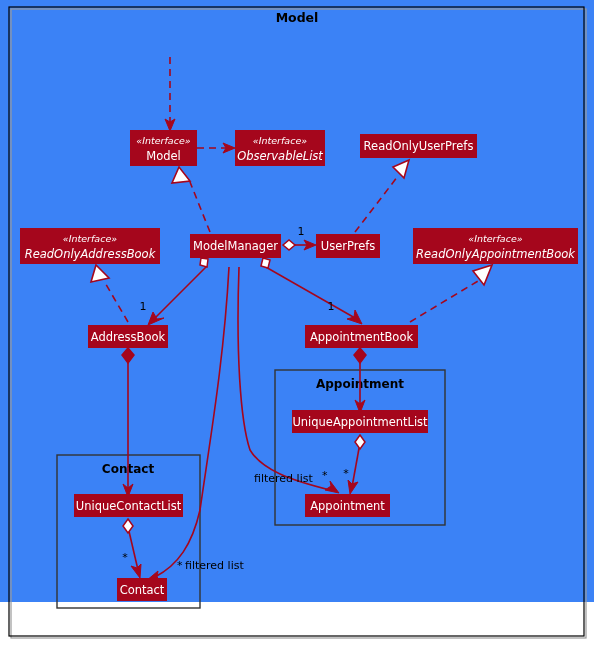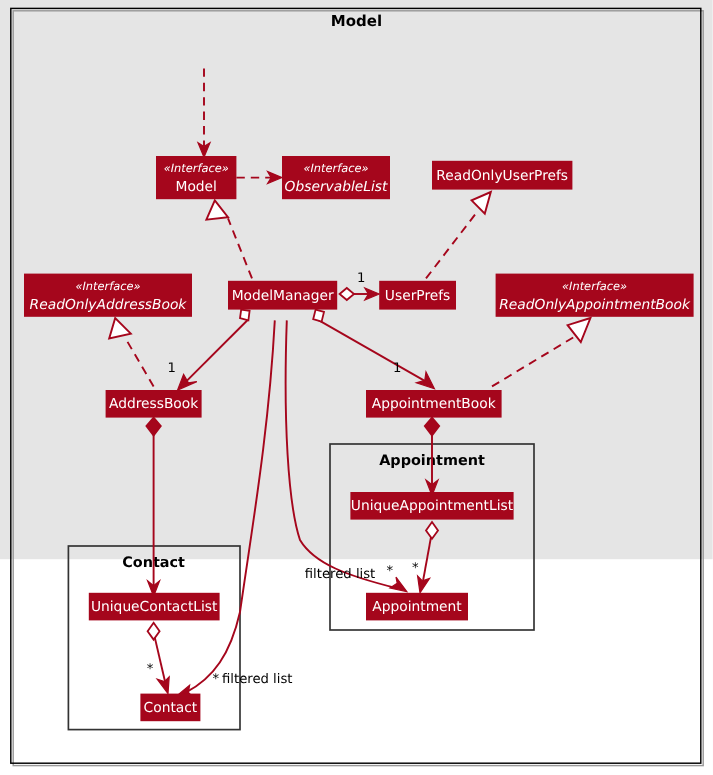--- a/index.html
+++ b/index.html
@@ -9,22 +9,22 @@
   }
   body {
     width: 594px;
     height: 646px;
     font-family: "DejaVu Sans", sans-serif;
     overflow: hidden;
   }
   #diagram-root {
     position: relative;
     width: 594px;
-    height: 466px;
-    background: #e5e5e5;
+    height: 602px;
+    background: #3b82f6;
   }
   svg#uml-canvas {
     position: absolute;
     left: 0;
     top: 0;
     width: 594px;
     height: 646px;
   }
   .cls-box-rect {
     fill: #A5061C;

